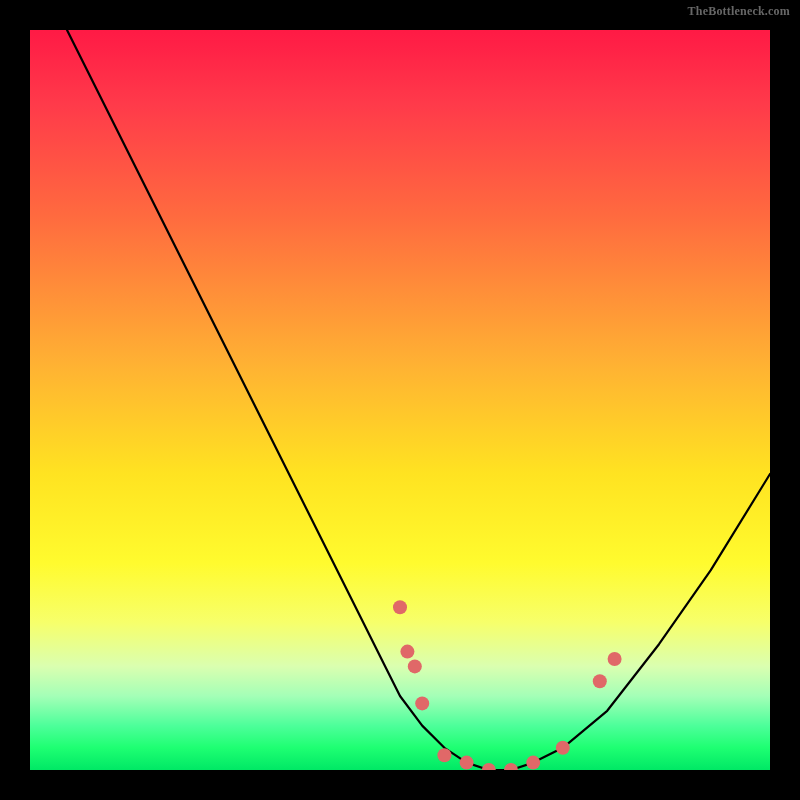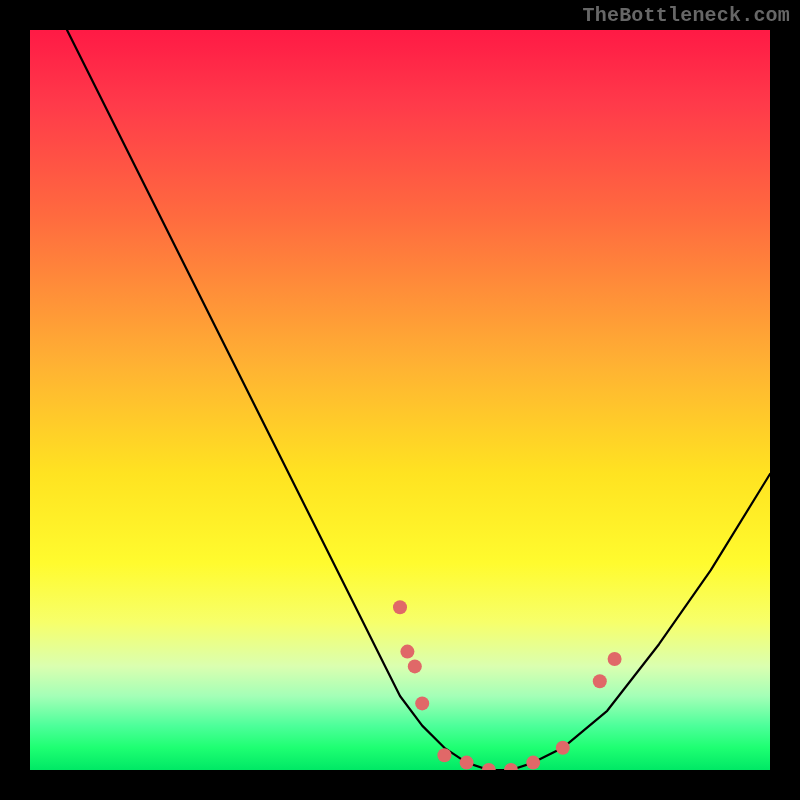--- a/index.html
+++ b/index.html
@@ -53,22 +53,22 @@
     position: absolute;
     left: 0;
     top: 0;
     width: 740px;
     height: 740px;
   }
   .watermark {
     position: absolute;
     top: 4px;
     right: 10px;
-    font-family: Liberation Mono, monospace;
-    font-size: 20px;
+    font-family: Liberation Serif, serif;
+    font-size: 12px;
     font-weight: 600;
     color: #676767;
     letter-spacing: 0.2px;
   }
 </style>
 </head>
 <body>
 
 <div class="frame">
 

